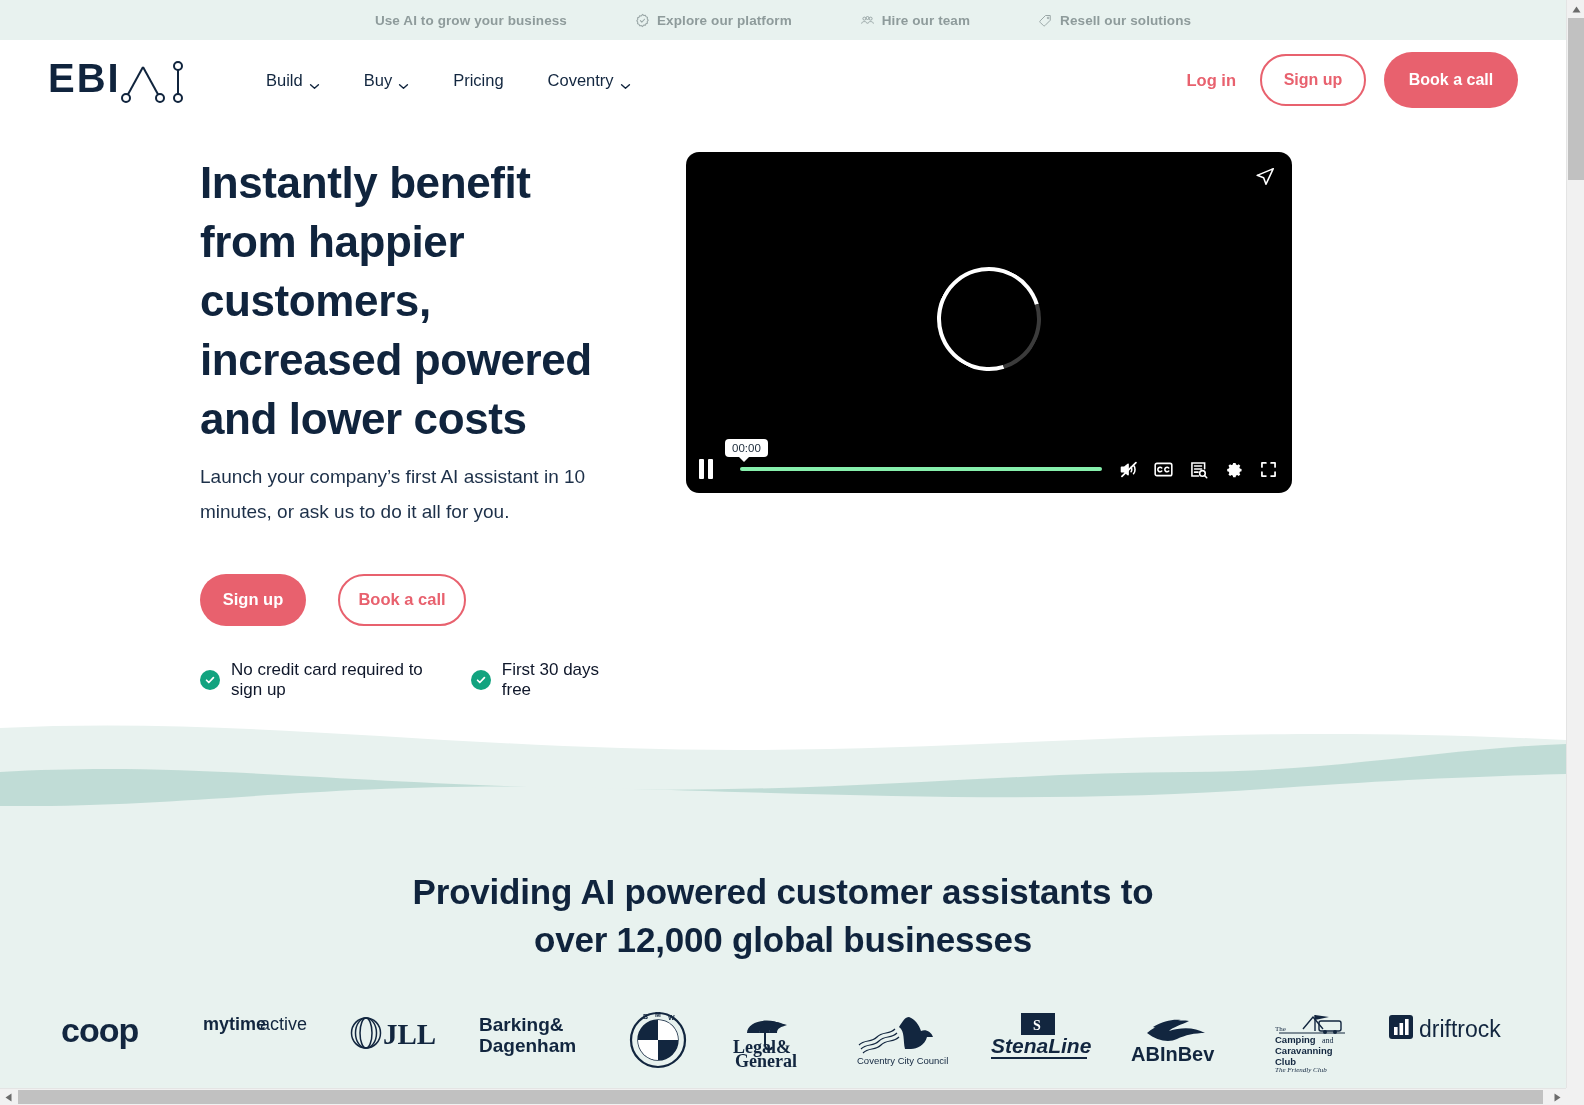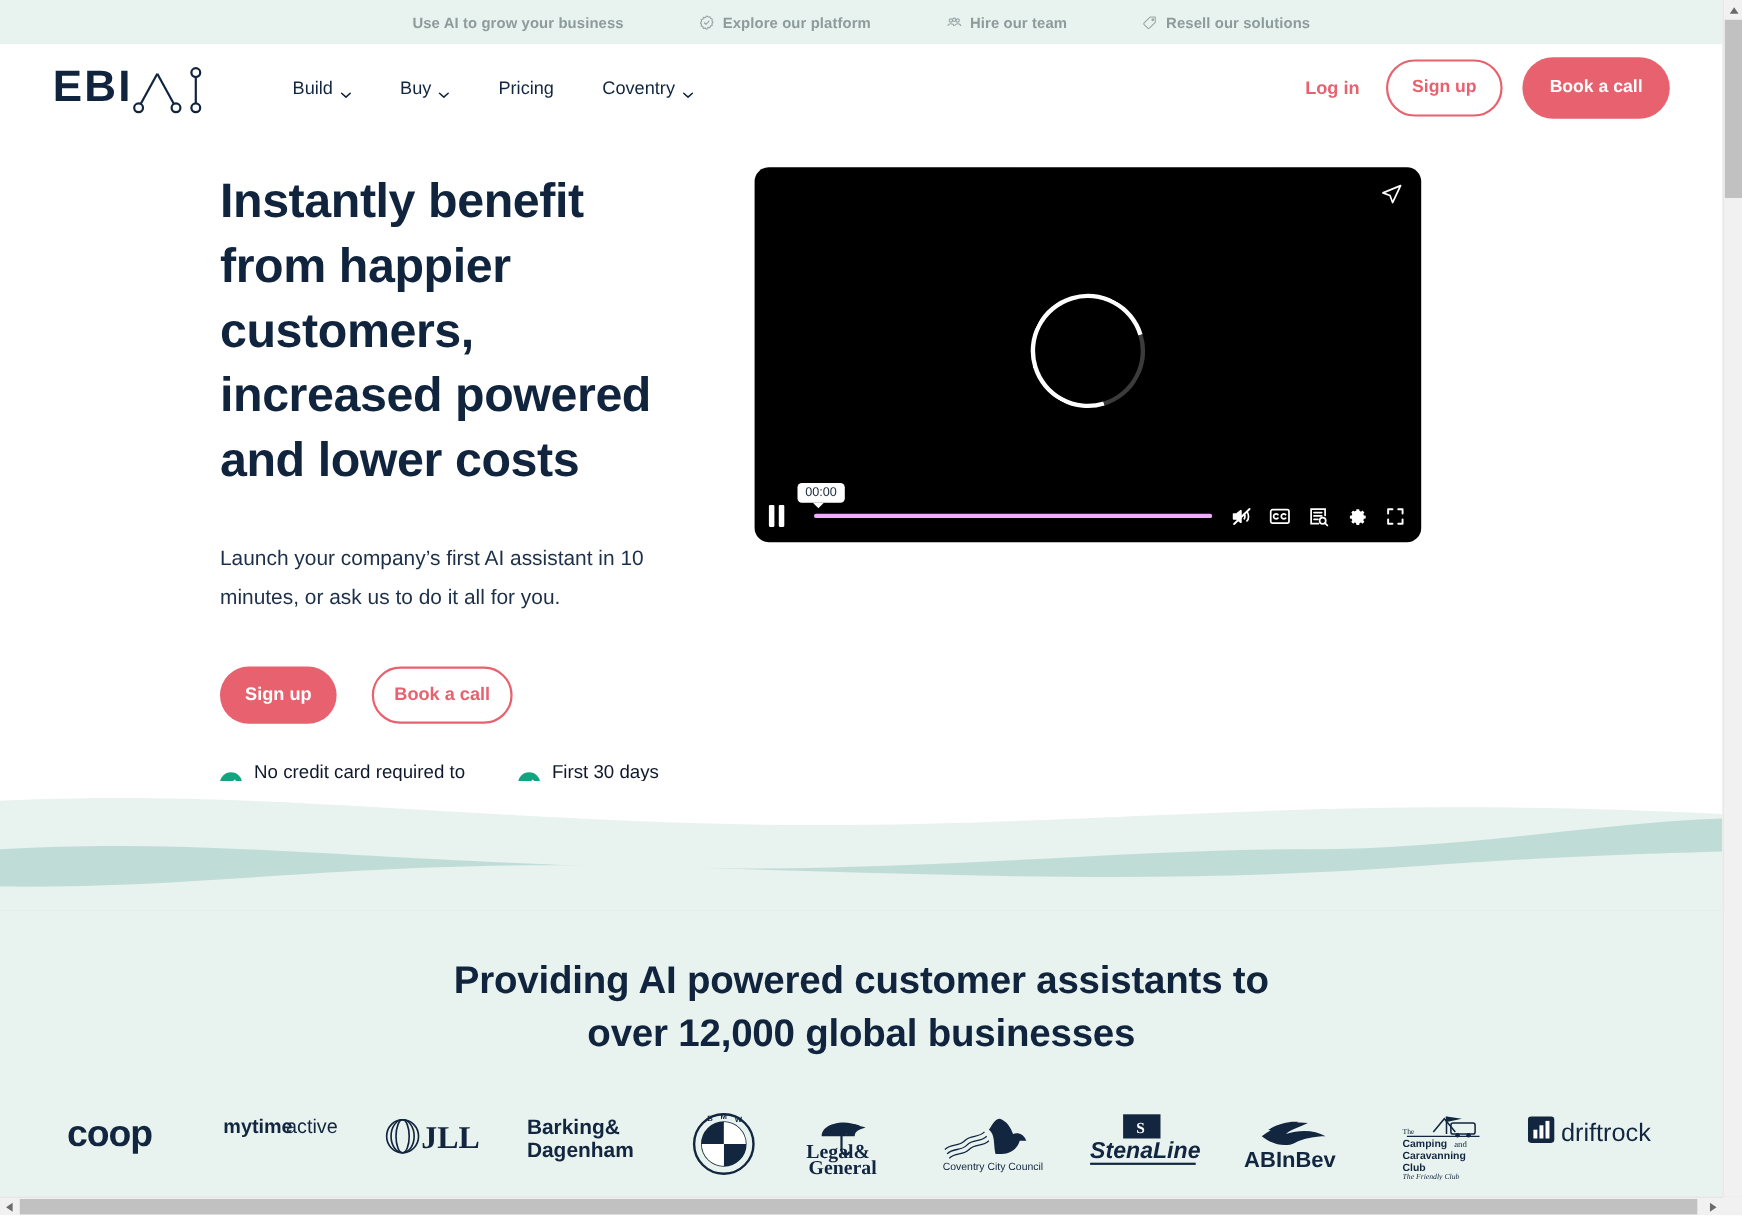--- a/index.html
+++ b/index.html
@@ -122,21 +122,21 @@
   }
   .hero-left { width: 560px; padding-left: 152px; padding-top: 8px; }
   .hero-h1 {
     font-size: 44px;
     line-height: 1.34;
     font-weight: 700;
     color: #10243d;
     letter-spacing: -0.4px;
   }
   .hero-sub {
-    margin-top: 43px;
+    margin-top: 11px;
     font-size: 19px;
     line-height: 1.84;
     color: #1d3049;
     font-weight: 400;
     max-width: 450px;
   }
   .hero-cta { margin-top: 44px; display: flex; align-items: center; gap: 32px; }
   .btn-solid-hero {
     width: 106px; height: 52px;
     background: #e8616e; color: #fff; font-size: 16.5px; border: none;
@@ -182,21 +182,21 @@
     height: 48px;
     display: flex; align-items: center;
     padding: 0 13px;
   }
   .vc-play { width: 18px; height: 20px; display: flex; gap: 4px; cursor: pointer; flex:0 0 18px;}
   .vc-play span { display: block; width: 5px; height: 20px; background: #fff; border-radius: 1px; }
   .vc-track {
     position: relative;
     flex: 1 1 auto;
     height: 4px;
-    background: #f0abfc;
+    background: #86efac;
     border-radius: 2px;
     margin: 0 16px 0 23px;
     cursor: pointer;
   }
   .vc-fill { position: absolute; left: 0; top: 0; height: 100%; width: 0%; background: #fff; border-radius: 2px;}
   .time-bubble {
     position: absolute;
     left: -15px;
     bottom: 14px;
     background: #fff;

